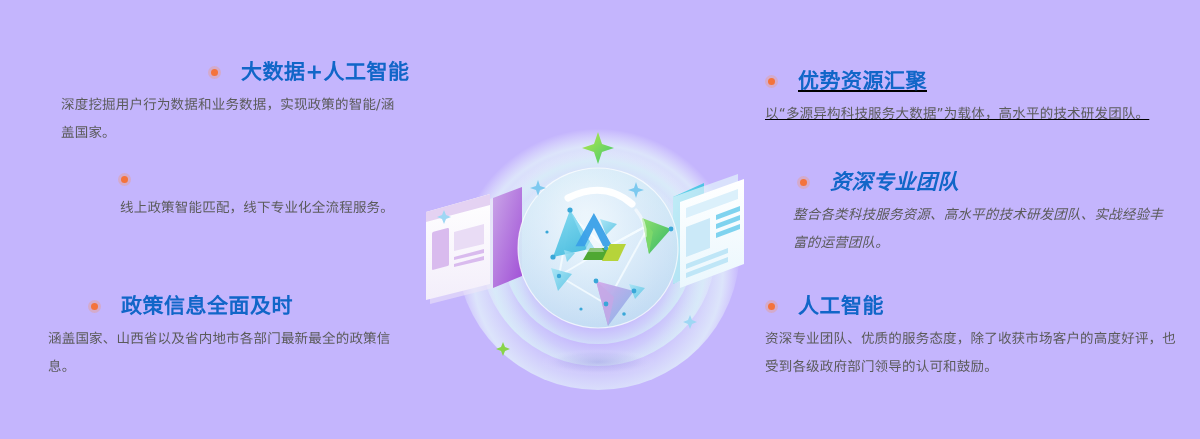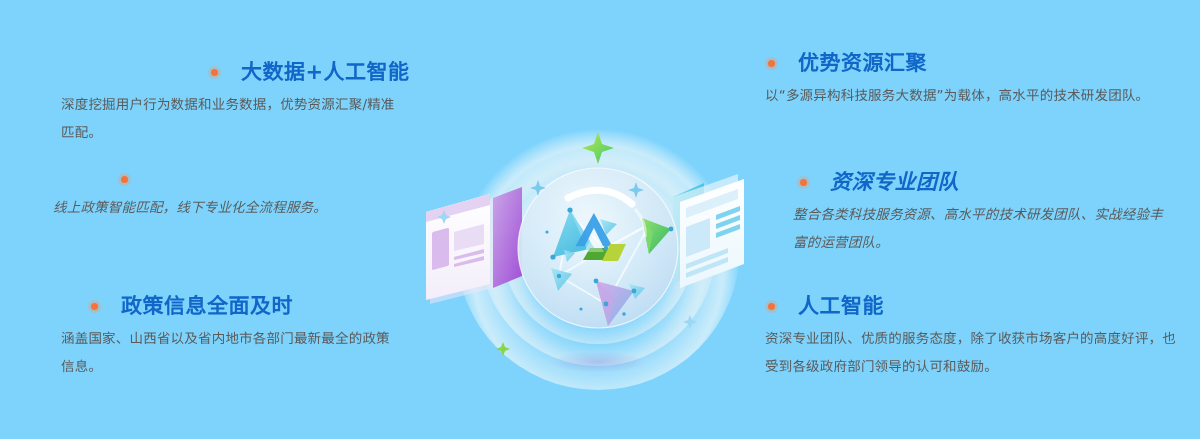--- a/index.html
+++ b/index.html
@@ -10,41 +10,41 @@
     height: 439px;
     background: #ffffff;
     font-family: "DejaVu Sans", "Liberation Sans", sans-serif;
     overflow: hidden;
   }
 
   #stage {
     position: relative;
     width: 1200px;
     height: 439px;
-    background: #7dd3fc;
+    background: #c4b5fd;
   }
 
   
   .col {
     position: absolute;
     top: 0;
     width: 445px;
     height: 439px;
   }
   .col-left  { left: 0px; }
   .col-right { left: 755px; }
 
   .feature { position: absolute; width: 445px; }
 
   
   .col-left  .f1 { top: 62px; }
   .col-left  .f2 { top: 173px; }
   .col-left  .f3 { top: 296px; }
   
-  .col-right .f1 { top: 53px; }
+  .col-right .f1 { top: 71px; text-decoration: underline; }
   .col-right .f2 { top: 172px; font-style: italic; }
   .col-right .f3 { top: 296px; }
 
   .head {
     display: flex;
     align-items: center;
     white-space: nowrap;
   }
   
   .col-left  .f1 .head { padding-left: 208px; }
@@ -82,22 +82,22 @@
 
   .desc {
     font-size: 13.5px;
     line-height: 2.05;
     color: #5b5b5b;
     margin-top: 8px;
     letter-spacing: 0.2px;
   }
   
   .col-left  .f1 .desc { padding-left: 61px; width: 400px; }
-  .col-left  .f2 .desc { padding-left: 53px; width: 400px; font-style: italic; }
-  .col-left  .f3 .desc { padding-left: 61px; width: 400px; }
+  .col-left  .f2 .desc { padding-left: 120px; width: 400px; }
+  .col-left  .f3 .desc { padding-left: 48px; width: 400px; }
   .col-right .f1 .desc { padding-left: 10px; width: 440px; }
   .col-right .f2 .desc { padding-left: 38px; width: 410px; }
   .col-right .f3 .desc { padding-left: 10px; width: 425px; }
 
   
   #illustration {
     position: absolute;
     left: 418px;
     top: 52px;
     width: 350px;
@@ -110,21 +110,21 @@
 
 <div id="stage">
 
   <div class="col col-left">
 
     <div class="feature f1">
       <div class="head">
         <span class="bullet"></span>
         <span class="head-title">大数据+人工智能</span>
       </div>
-      <div class="desc">深度挖掘用户行为数据和业务数据，优势资源汇聚/精准匹配。</div>
+      <div class="desc">深度挖掘用户行为数据和业务数据，实现政策的智能/涵盖国家。</div>
     </div>
 
     <div class="feature f2">
       <div class="head">
         <span class="bullet"></span>
       </div>
       <div class="desc">线上政策智能匹配，线下专业化全流程服务。</div>
     </div>
 
     <div class="feature f3">

